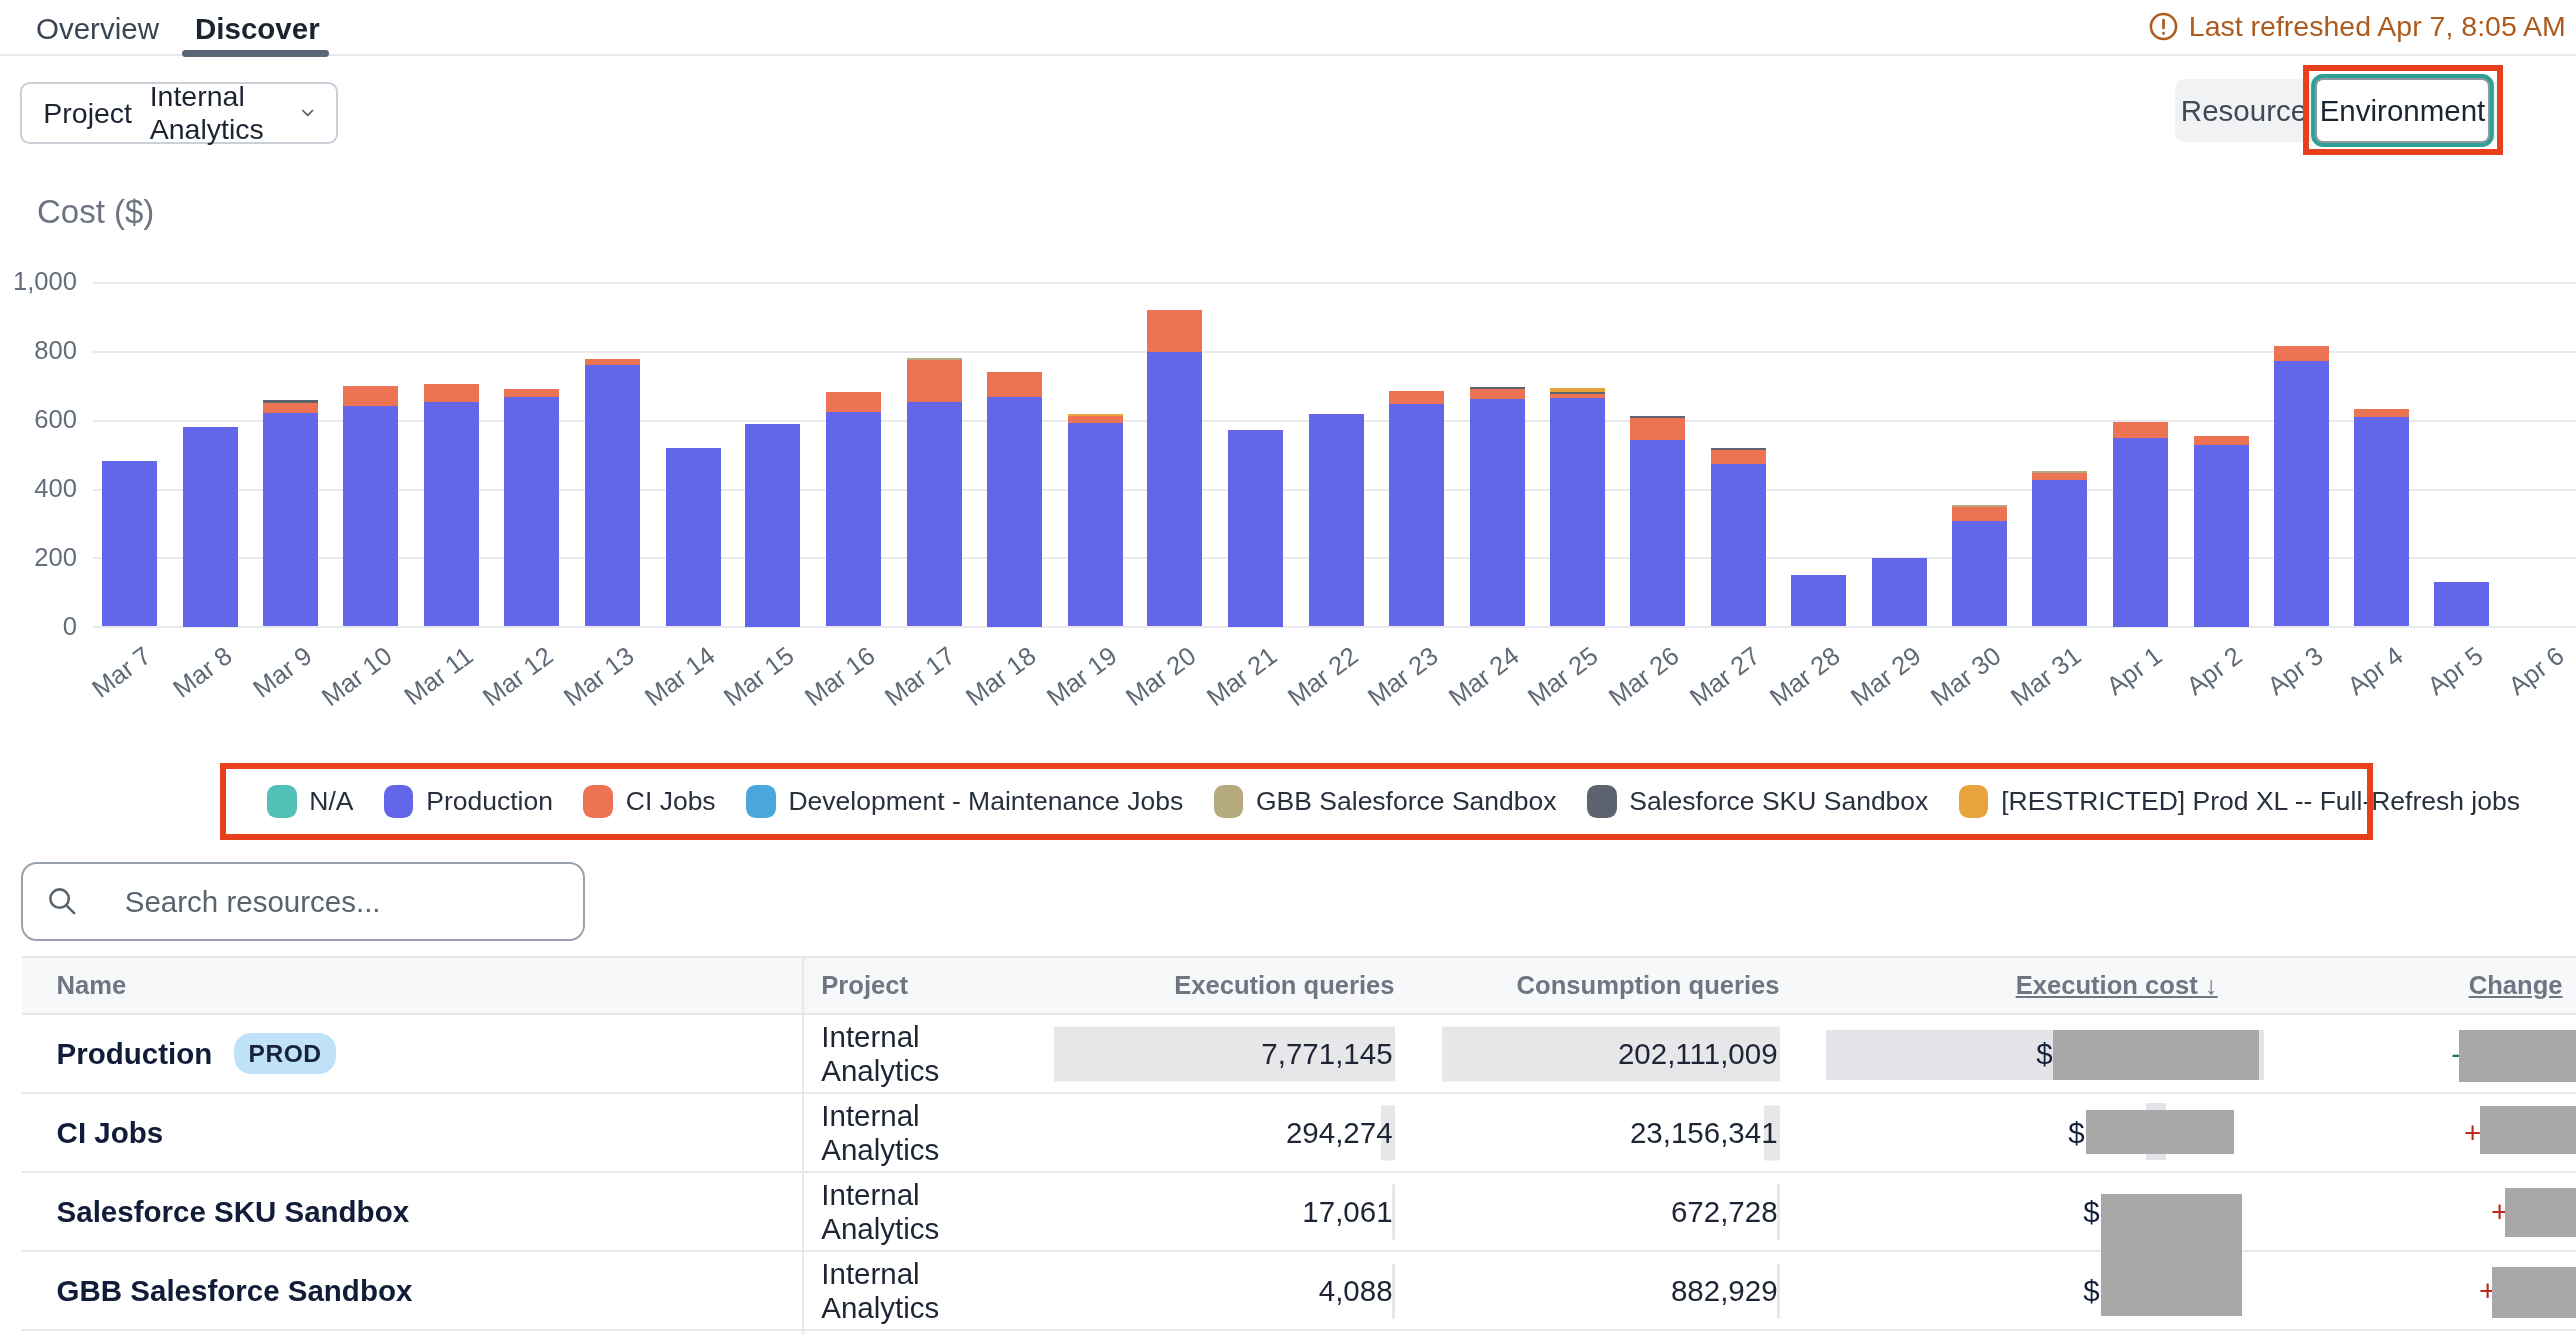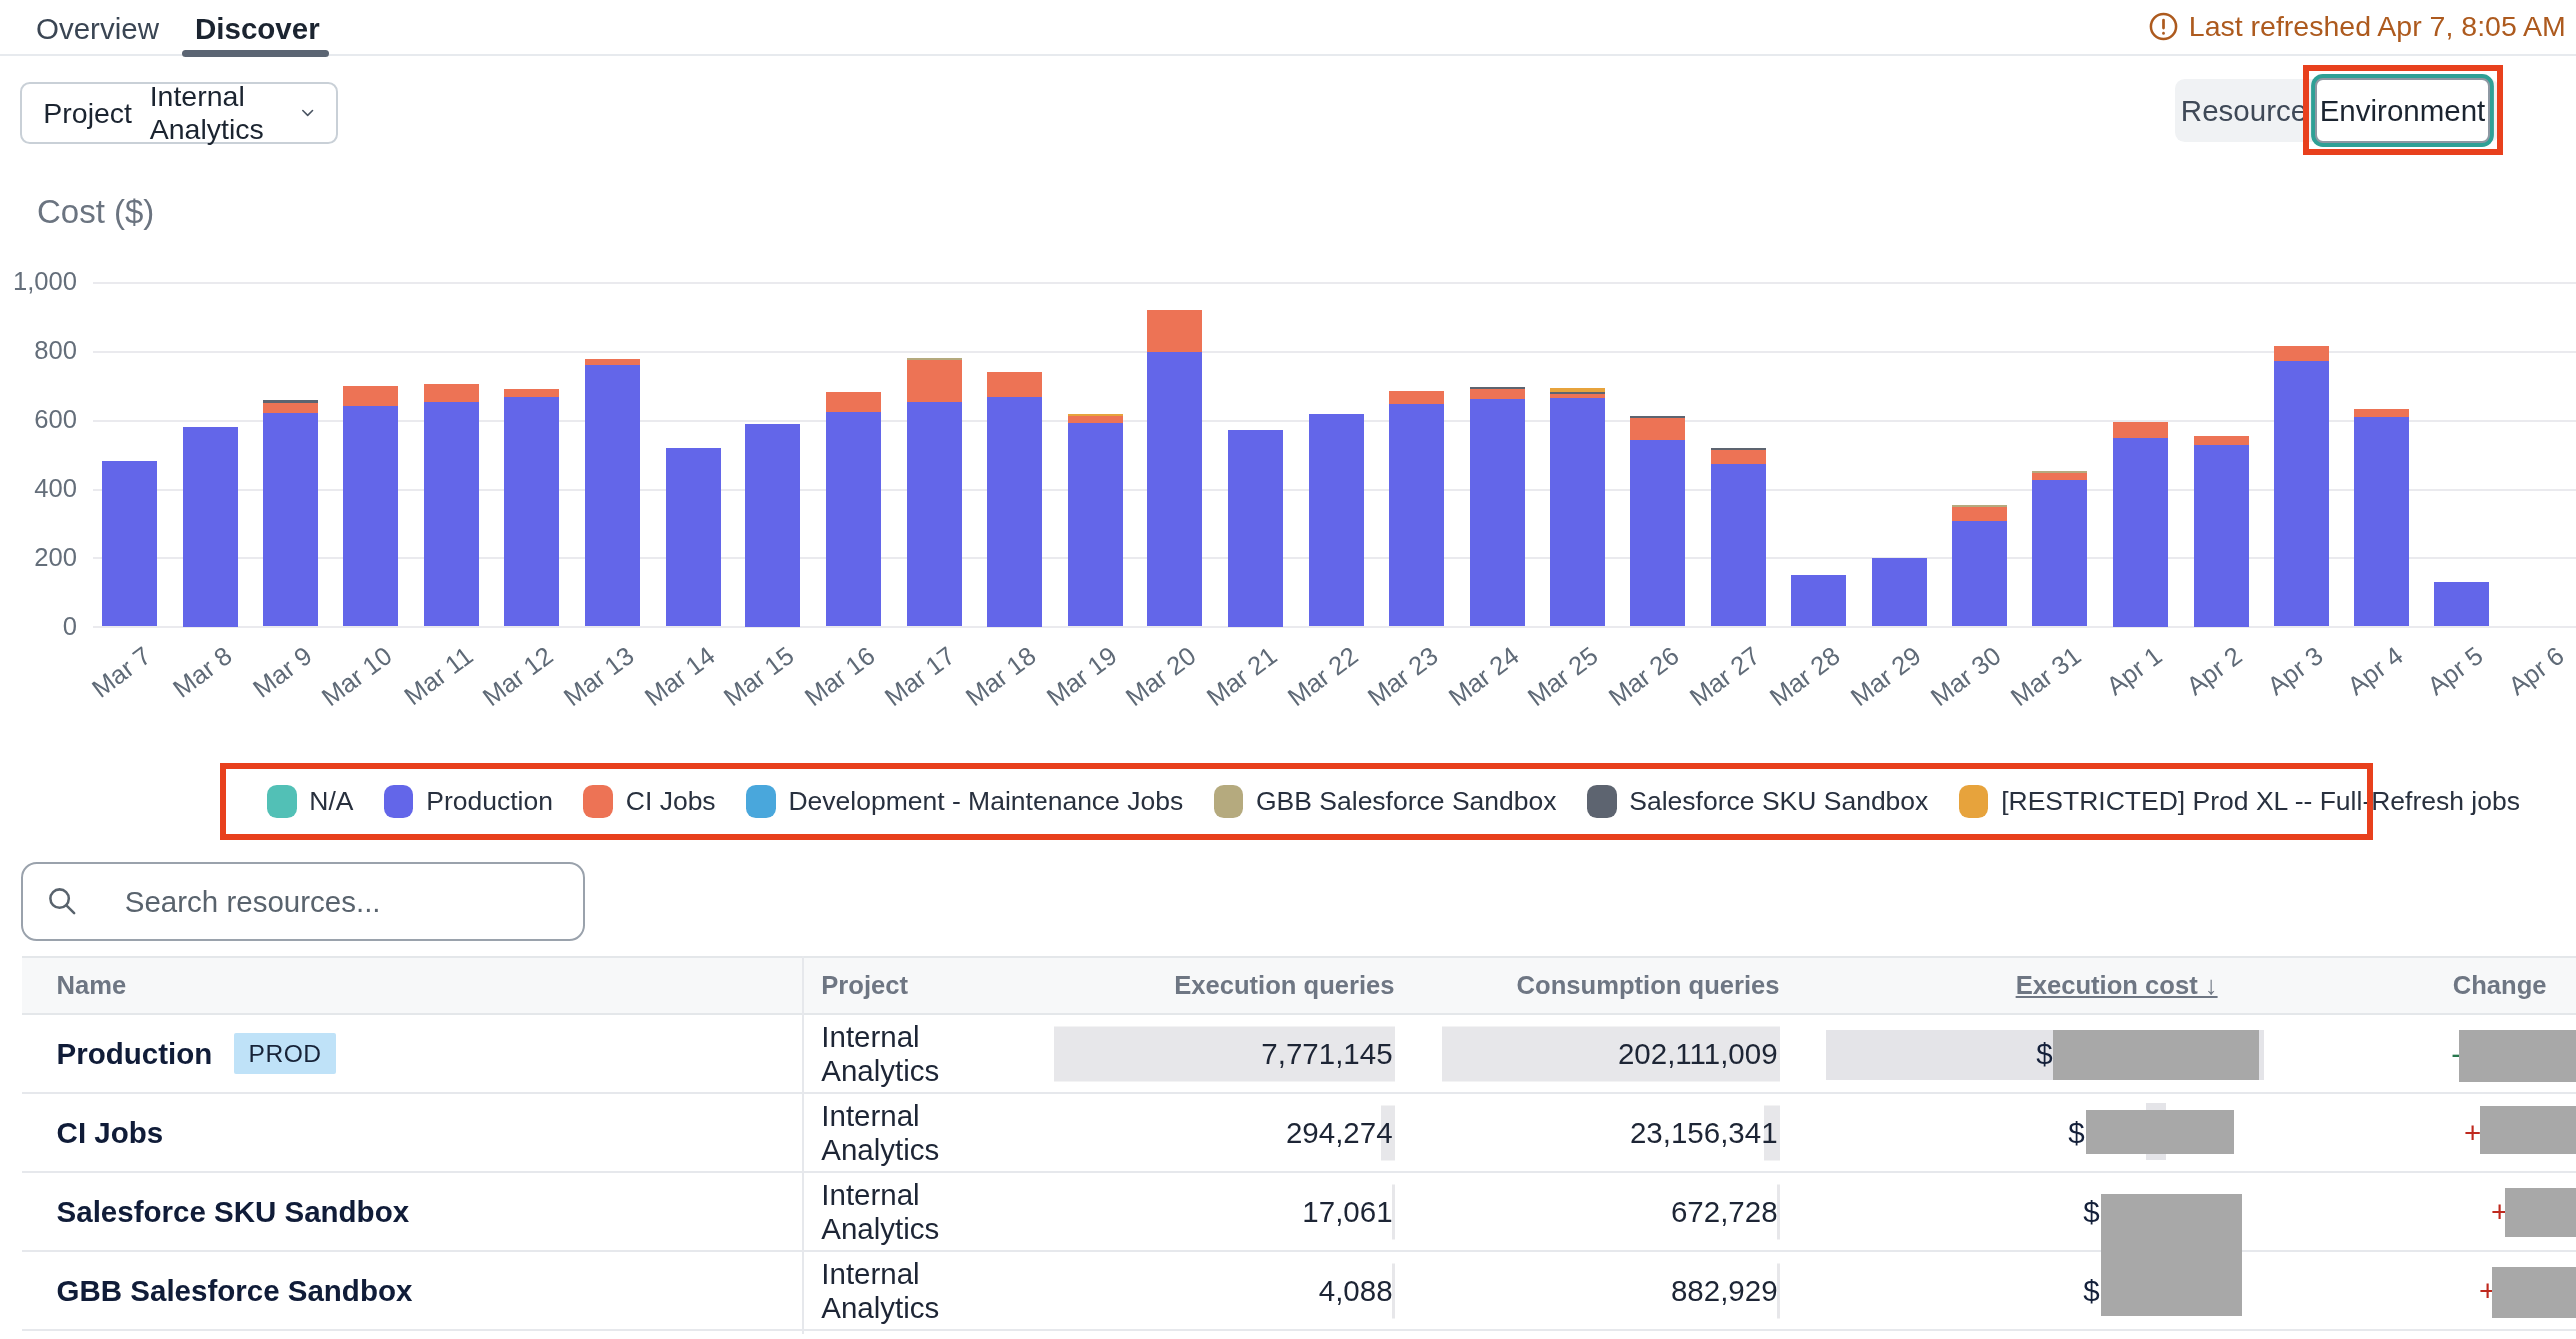--- a/index.html
+++ b/index.html
@@ -45,25 +45,25 @@
   .search-box .ph { font-size:29.5px; color:#59636d;margin-left:24px; }
 
   
   .table-wrap { position:absolute; left:21.6px; top:956px; width:2554px; z-index:2; }
   .thead { display:grid; grid-template-columns:780px 226px 367px 385px 492px 305px; height:59px; align-items:center; background:#f7f8f9; border-top:2px solid #e4e7ea; border-bottom:2px solid #e4e7ea; font-size:25.6px; font-weight:bold; color:#6e7683; }
   .th { white-space:nowrap; }
   .th.c1 { padding-left:35px; }
   .th.c2 { padding-left:19.7px; }
   .th.num { text-align:right; }
   .th.cost { padding-right:54px;text-decoration:underline; }
-  .th.change { padding-right:30px; }
+  .th.change { padding-right:14px;text-decoration:underline; }
   .trow { display:grid; grid-template-columns:780px 226px 367px 385px 492px 305px; height:79px; align-items:center; border-bottom:2px solid #e6e8ec; cursor:pointer; background:transparent; }
   .td-name { padding-left:35px; display:flex; align-items:center; gap:21.6px; }
   .td-name .nm { font-size:29.5px; font-weight:bold; color:#101c38; white-space:nowrap; }
-  .badge { background:#bfe2f8; color:#172338; font-size:24.6px; font-weight:normal; padding:6.9px 14.7px; border-radius:2px; letter-spacing:0.5px; }
+  .badge { background:#bfe2f8; color:#172338; font-size:24.6px; font-weight:bold; padding:6.9px 14.7px; border-radius:17px; letter-spacing:0.5px; }
   .td-project { padding-left:19.7px; font-size:29.5px; color:#1d2535; }
   .td-num { position:relative; height:100%; }
   .heat { position:absolute; right:0; top:50%; transform:translateY(-50%); height:55px; background:#e7e7ea; z-index:0; }
   .td-num .val { position:absolute; right:2px; top:50%; transform:translateY(-50%); font-size:29.5px; color:#1d2535; z-index:1; }
   .td-cost { position:relative; height:100%; }
   .td-cost .dollar { position:absolute; top:50%; transform:translateY(-50%); font-size:29.5px; color:#14203a; }
   .td-change { display:flex; justify-content:flex-end; align-items:center; font-size:29.5px; }
   .chg-down { color:#27784e; }
   .chg-up { color:#bf2a1f; }
   .vdivider { position:absolute; left:780px; top:0; width:2px; height:378px; background:#e6e8ec; z-index:3; }

